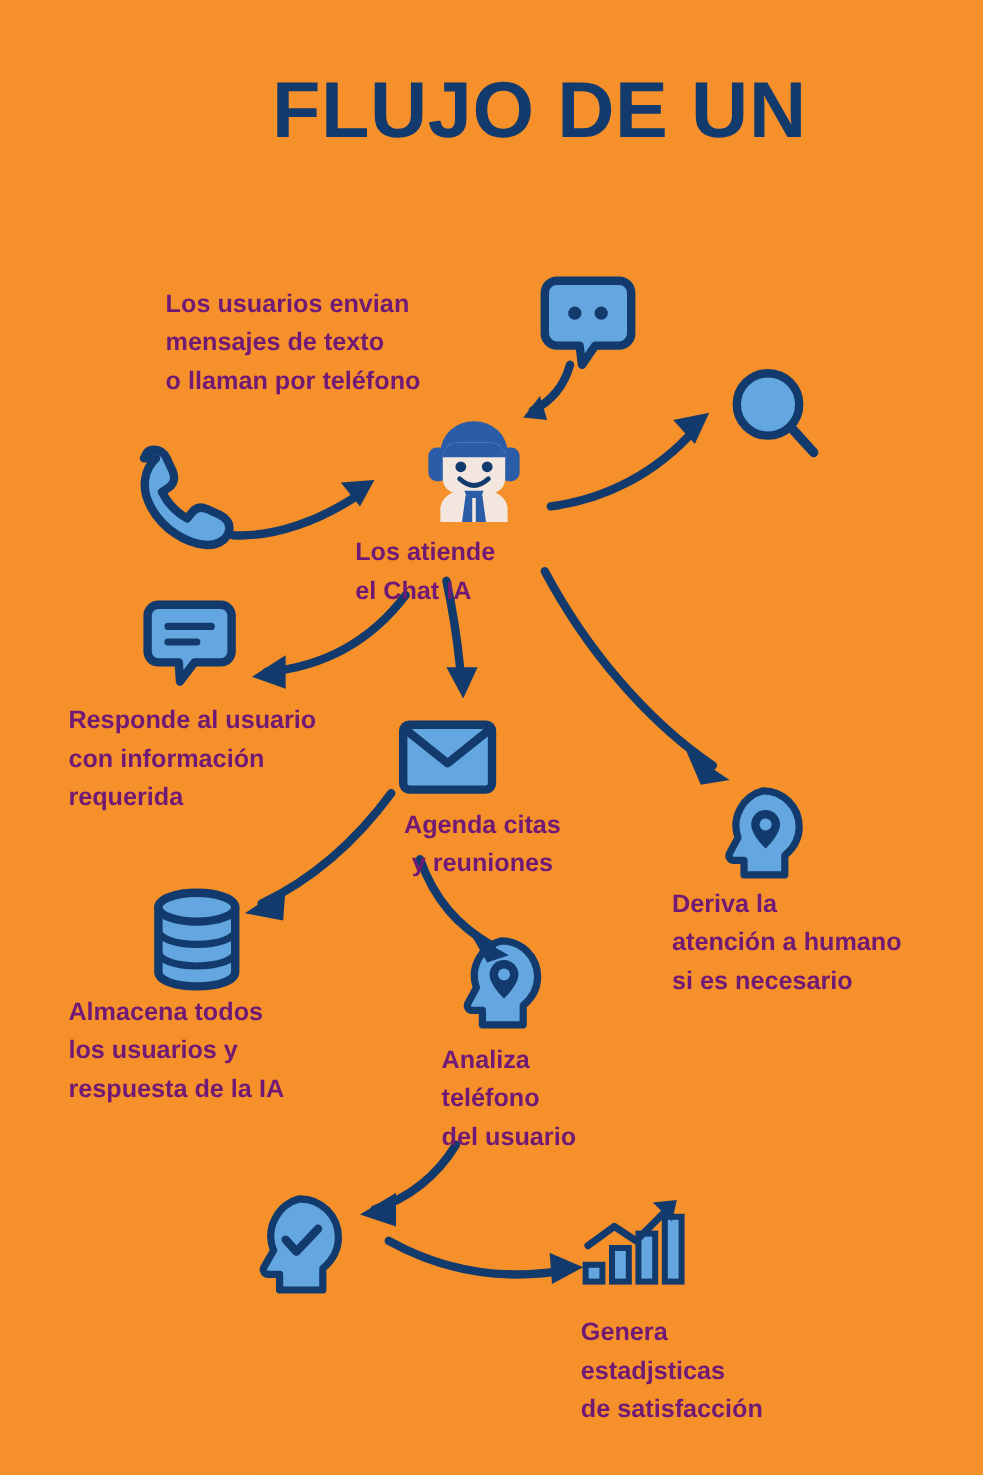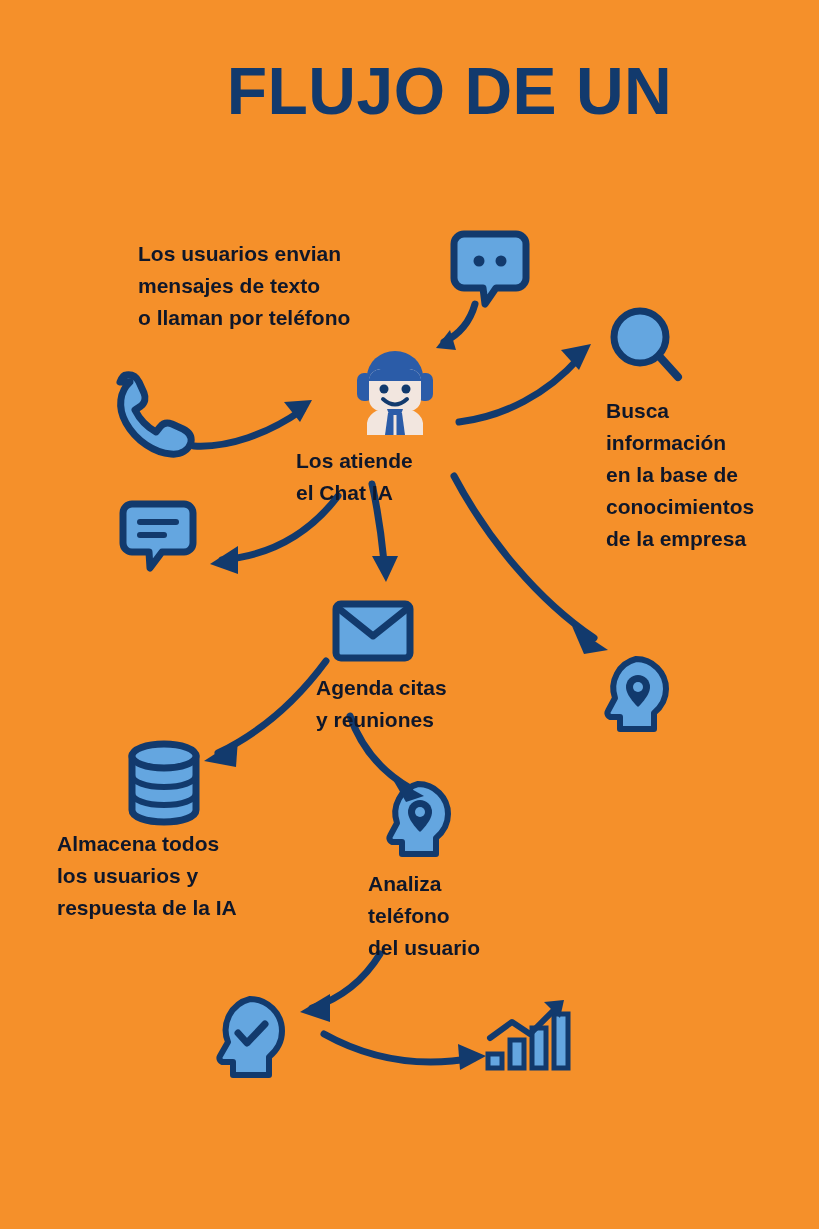--- a/index.html
+++ b/index.html
@@ -27,32 +27,32 @@
     font-size: 66px;
     line-height: 58px;
     letter-spacing: 0.5px;
     margin-left: 40px;
   }
   .title .line { display: block; }
 
   
   .label {
     position: absolute;
-    color: #0f172a;
+    color: #701a75;
     font-weight: bold;
     font-size: 21px;
     line-height: 32px;
     white-space: pre-line;
   }
 
   .lbl-users      { left: 138px; top: 238px; width: 280px; }
   .lbl-search     { left: 606px; top: 395px; width: 200px; }
   .lbl-bot        { left: 296px; top: 445px; width: 200px; }
   .lbl-respond    { left: 57px;  top: 585px; width: 270px; }
-  .lbl-agenda     { left: 316px; top: 672px; width: 200px; }
+  .lbl-agenda     { left: 302px; top: 672px; width: 200px; text-align: center; }
   .lbl-derive     { left: 560px; top: 738px; width: 250px; }
   .lbl-store      { left: 57px;  top: 828px; width: 260px; }
   .lbl-intent     { left: 368px; top: 868px; width: 180px; }
   .lbl-classify   { left: 190px; top: 1088px; width: 230px; }
   .lbl-stats      { left: 484px; top: 1095px; width: 250px; }
 
   
   .icon { position: absolute; }
   .arrow { position: absolute; }
   svg { display: block; overflow: visible; }
@@ -236,29 +236,33 @@
   <div class="arrow" style="left:318px; top:1020px;">
     <svg width="180" height="60" viewBox="0 0 180 60">
       <path d="M6 14 C60 44 112 46 156 38" fill="none" stroke="#123a6d" stroke-width="7" stroke-linecap="round"></path>
       <path d="M140 24 L168 36 L142 50 Z" fill="#123a6d"></path>
     </svg>
   </div>
 
   <div class="label lbl-users">Los usuarios envian
 mensajes de texto
 o llaman por teléfono</div>
-  <div class="label lbl-search">Busca
-información
-en la base de
-conocimientos
-de la empresa</div>
   <div class="label lbl-bot">Los atiende
 el Chat IA</div>
+  <div class="label lbl-respond">Responde al usuario
+con información
+requerida</div>
   <div class="label lbl-agenda">Agenda citas
 y reuniones</div>
+  <div class="label lbl-derive">Deriva la
+atención a humano
+si es necesario</div>
   <div class="label lbl-store">Almacena todos
 los usuarios y
 respuesta de la IA</div>
   <div class="label lbl-intent">Analiza
 teléfono
 del usuario</div>
+  <div class="label lbl-stats">Genera
+estadjsticas
+de satisfacción</div>
 
 </div>
 
 </body></html>

